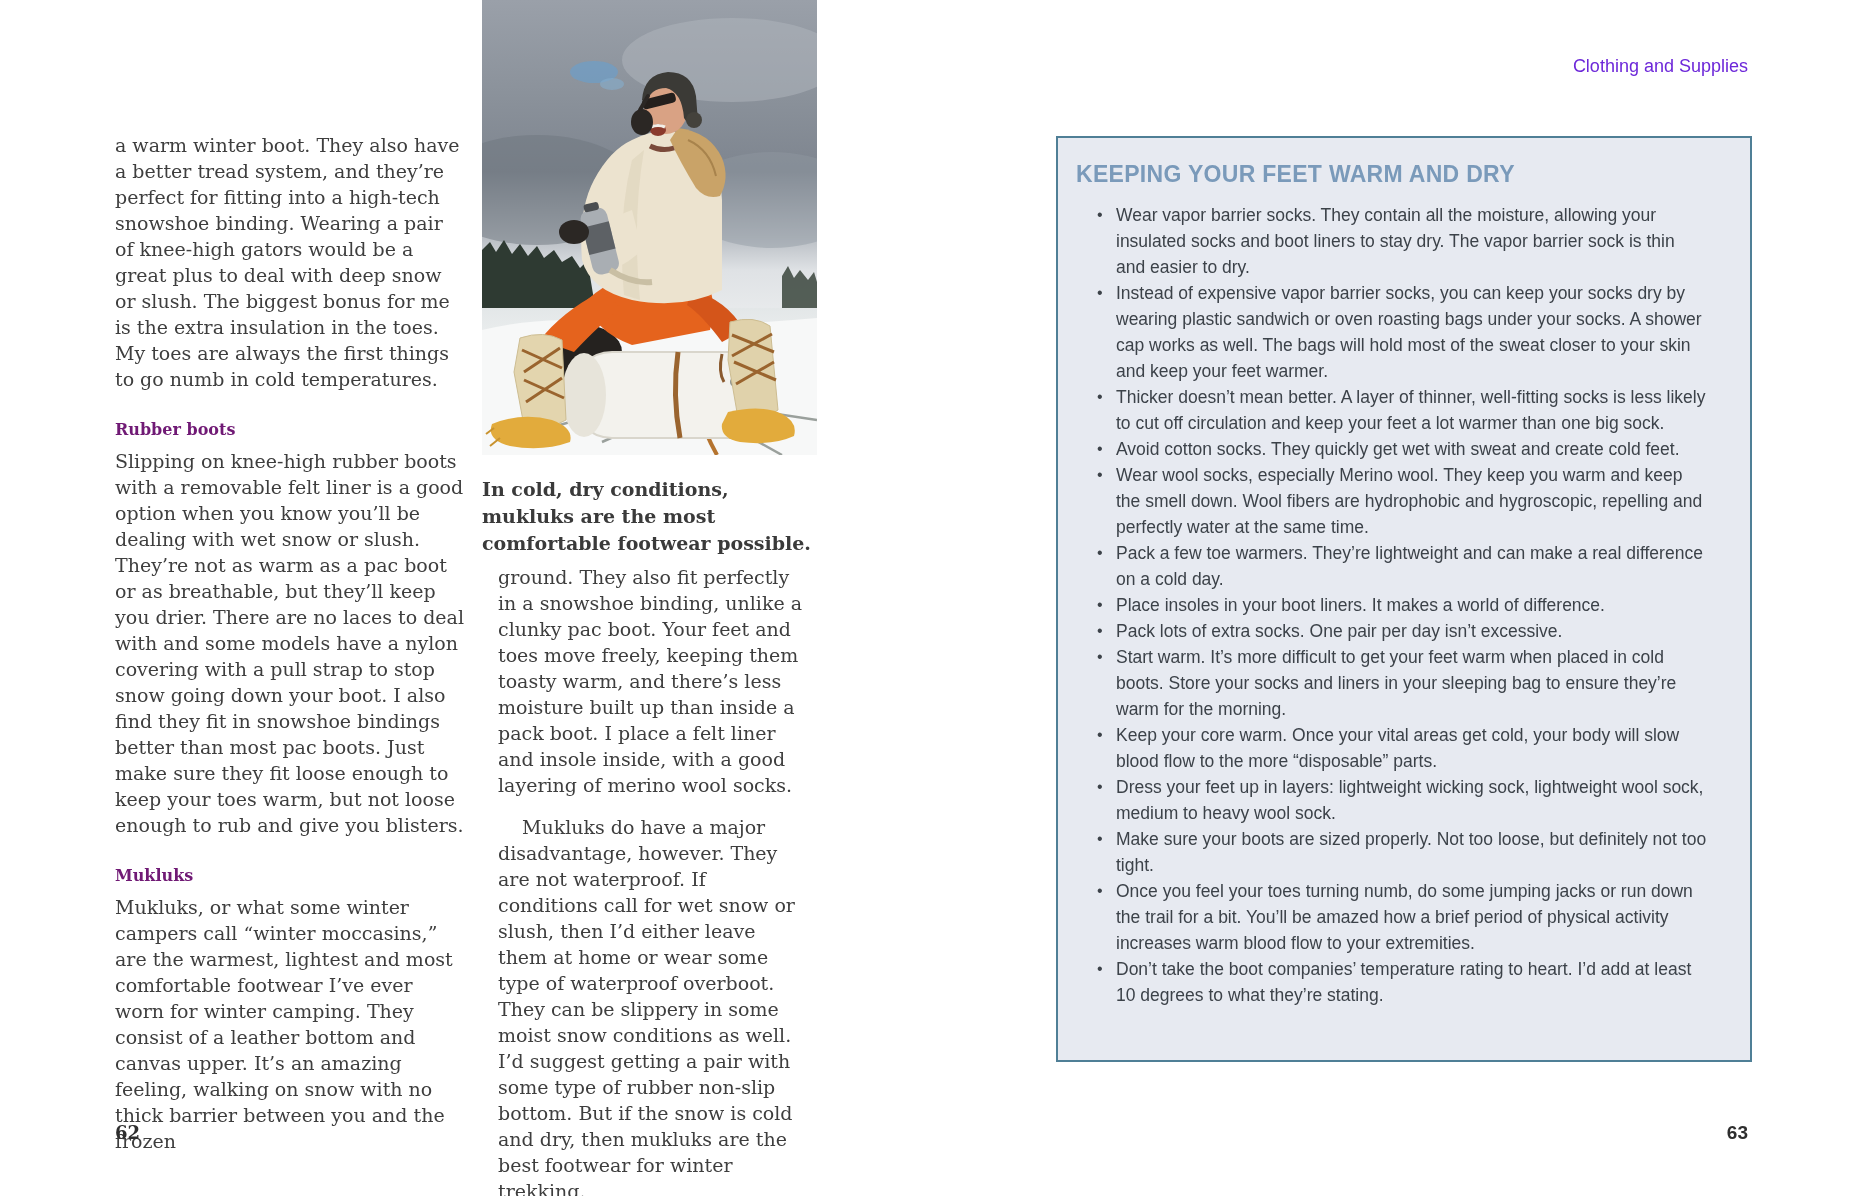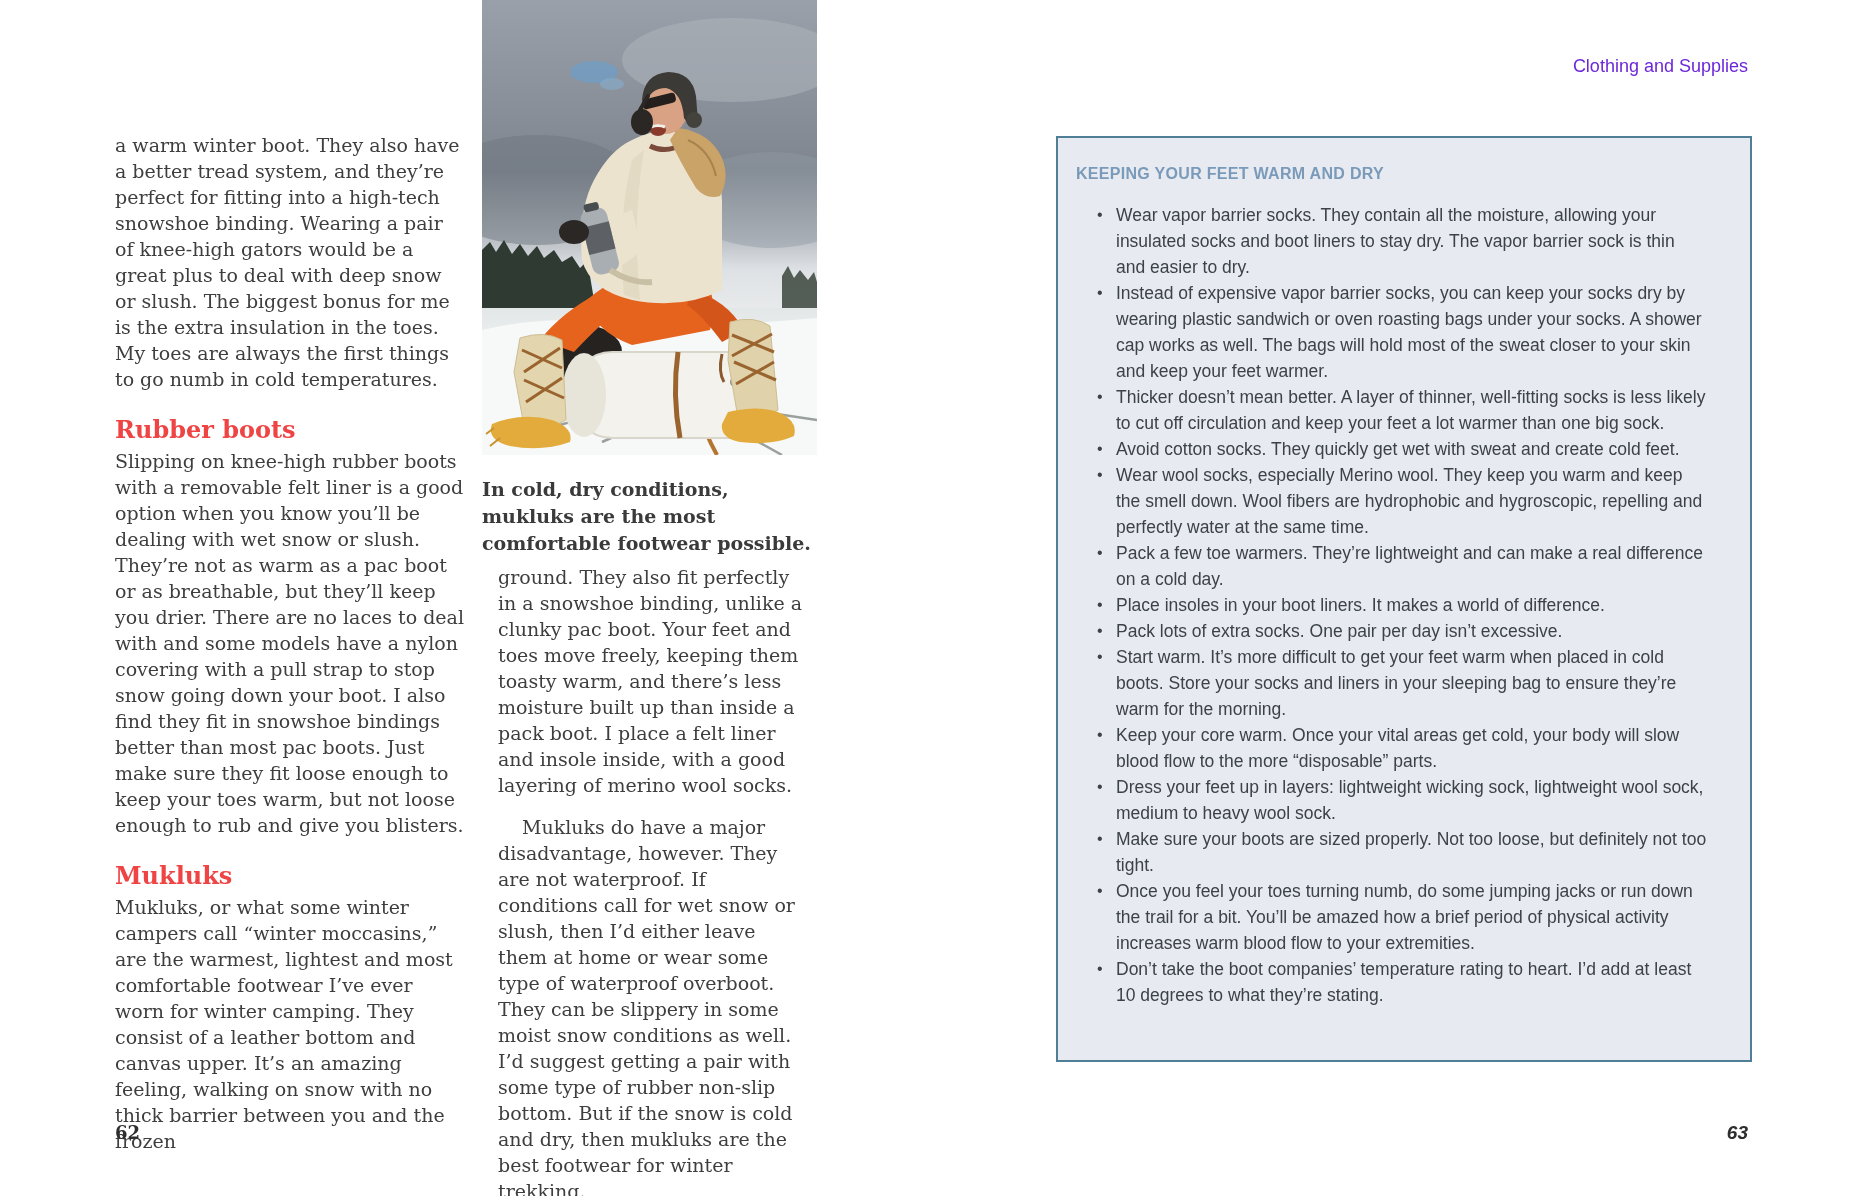--- a/index.html
+++ b/index.html
@@ -7,21 +7,21 @@
     width:1863px;height:1196px;position:relative;background:#ffffff;
     font-family:"DejaVu Serif", serif;color:#3e3e3e;overflow:hidden;
   }
   
   .col1{
     position:absolute;left:115px;top:132px;width:350px;
     font-size:19px;line-height:26px;text-align:left;
   }
   .col1 p{margin:0;}
   .sect-head{
-    font-size:24px;line-height:28px;font-weight:bold;color:#ef4444;
+    font-size:16px;line-height:28px;font-weight:bold;color:#701a75;
     margin:24px 0 4px 0;
   }
   .photo-wrap{position:absolute;left:482px;top:0;width:335px;height:455px;}
   .photo-wrap svg{display:block;width:335px;height:455px;}
   .caption{
     position:absolute;left:482px;top:476px;width:335px;
     font-size:19px;line-height:27px;font-weight:bold;color:#3a3a3a;
   }
   .col2{
     position:absolute;left:482px;top:548px;width:340px;
@@ -39,34 +39,34 @@
     font-family:"Liberation Sans", sans-serif;
     font-size:18px;color:#6d28d9;
   }
   .sidebar{
     position:absolute;left:1056px;top:136px;width:696px;height:926px;
     box-sizing:border-box;background:#e7eaf1;border:2px solid #4f7f96;
     padding:24px 26px 0 16px;
     font-family:"Liberation Sans", sans-serif;
   }
   .sidebar-title{
-    color:#7a9aba;font-weight:bold;font-size:16px;line-height:24px;
+    color:#7a9aba;font-weight:bold;font-size:23px;line-height:24px;
     letter-spacing:0.3px;margin:0 0 8px 2px;
   }
   .sidebar ul{list-style:none;margin:16px;padding:0;
     font-size:17.5px;line-height:26px;color:#3c4249;}
   .sidebar li{position:relative;padding-left:26px;}
   .sidebar li::before{
     content:"\2022";position:absolute;left:7px;top:0;
     font-size:16px;color:#3c4249;
   }
   .pagenum-right{
     position:absolute;right:115px;top:1122px;
     font-family:"Liberation Sans", sans-serif;
-    font-size:19px;font-weight:bold;color:#2e2e2e;font-style:italic;
+    font-size:19px;font-weight:bold;color:#2e2e2e;
   }
 </style>
 </head>
 <body>
 
 <div class="col1">
   <p>a warm winter boot. They also have a better tread system, and they’re perfect for fitting into a high-tech snowshoe binding. Wearing a pair of knee-high gators would be a great plus to deal with deep snow or slush. The biggest bonus for me is the extra insulation in the toes. My toes are always the first things to go numb in cold temperatures.</p>
   <h2 class="sect-head">Rubber boots</h2>
   <p>Slipping on knee-high rubber boots with a removable felt liner is a good option when you know you’ll be dealing with wet snow or slush. They’re not as warm as a pac boot or as breathable, but they’ll keep you drier. There are no laces to deal with and some models have a nylon covering with a pull strap to stop snow going down your boot. I also find they fit in snowshoe bindings better than most pac boots. Just make sure they fit loose enough to keep your toes warm, but not loose enough to rub and give you blisters.</p>
   <h2 class="sect-head">Mukluks</h2>

